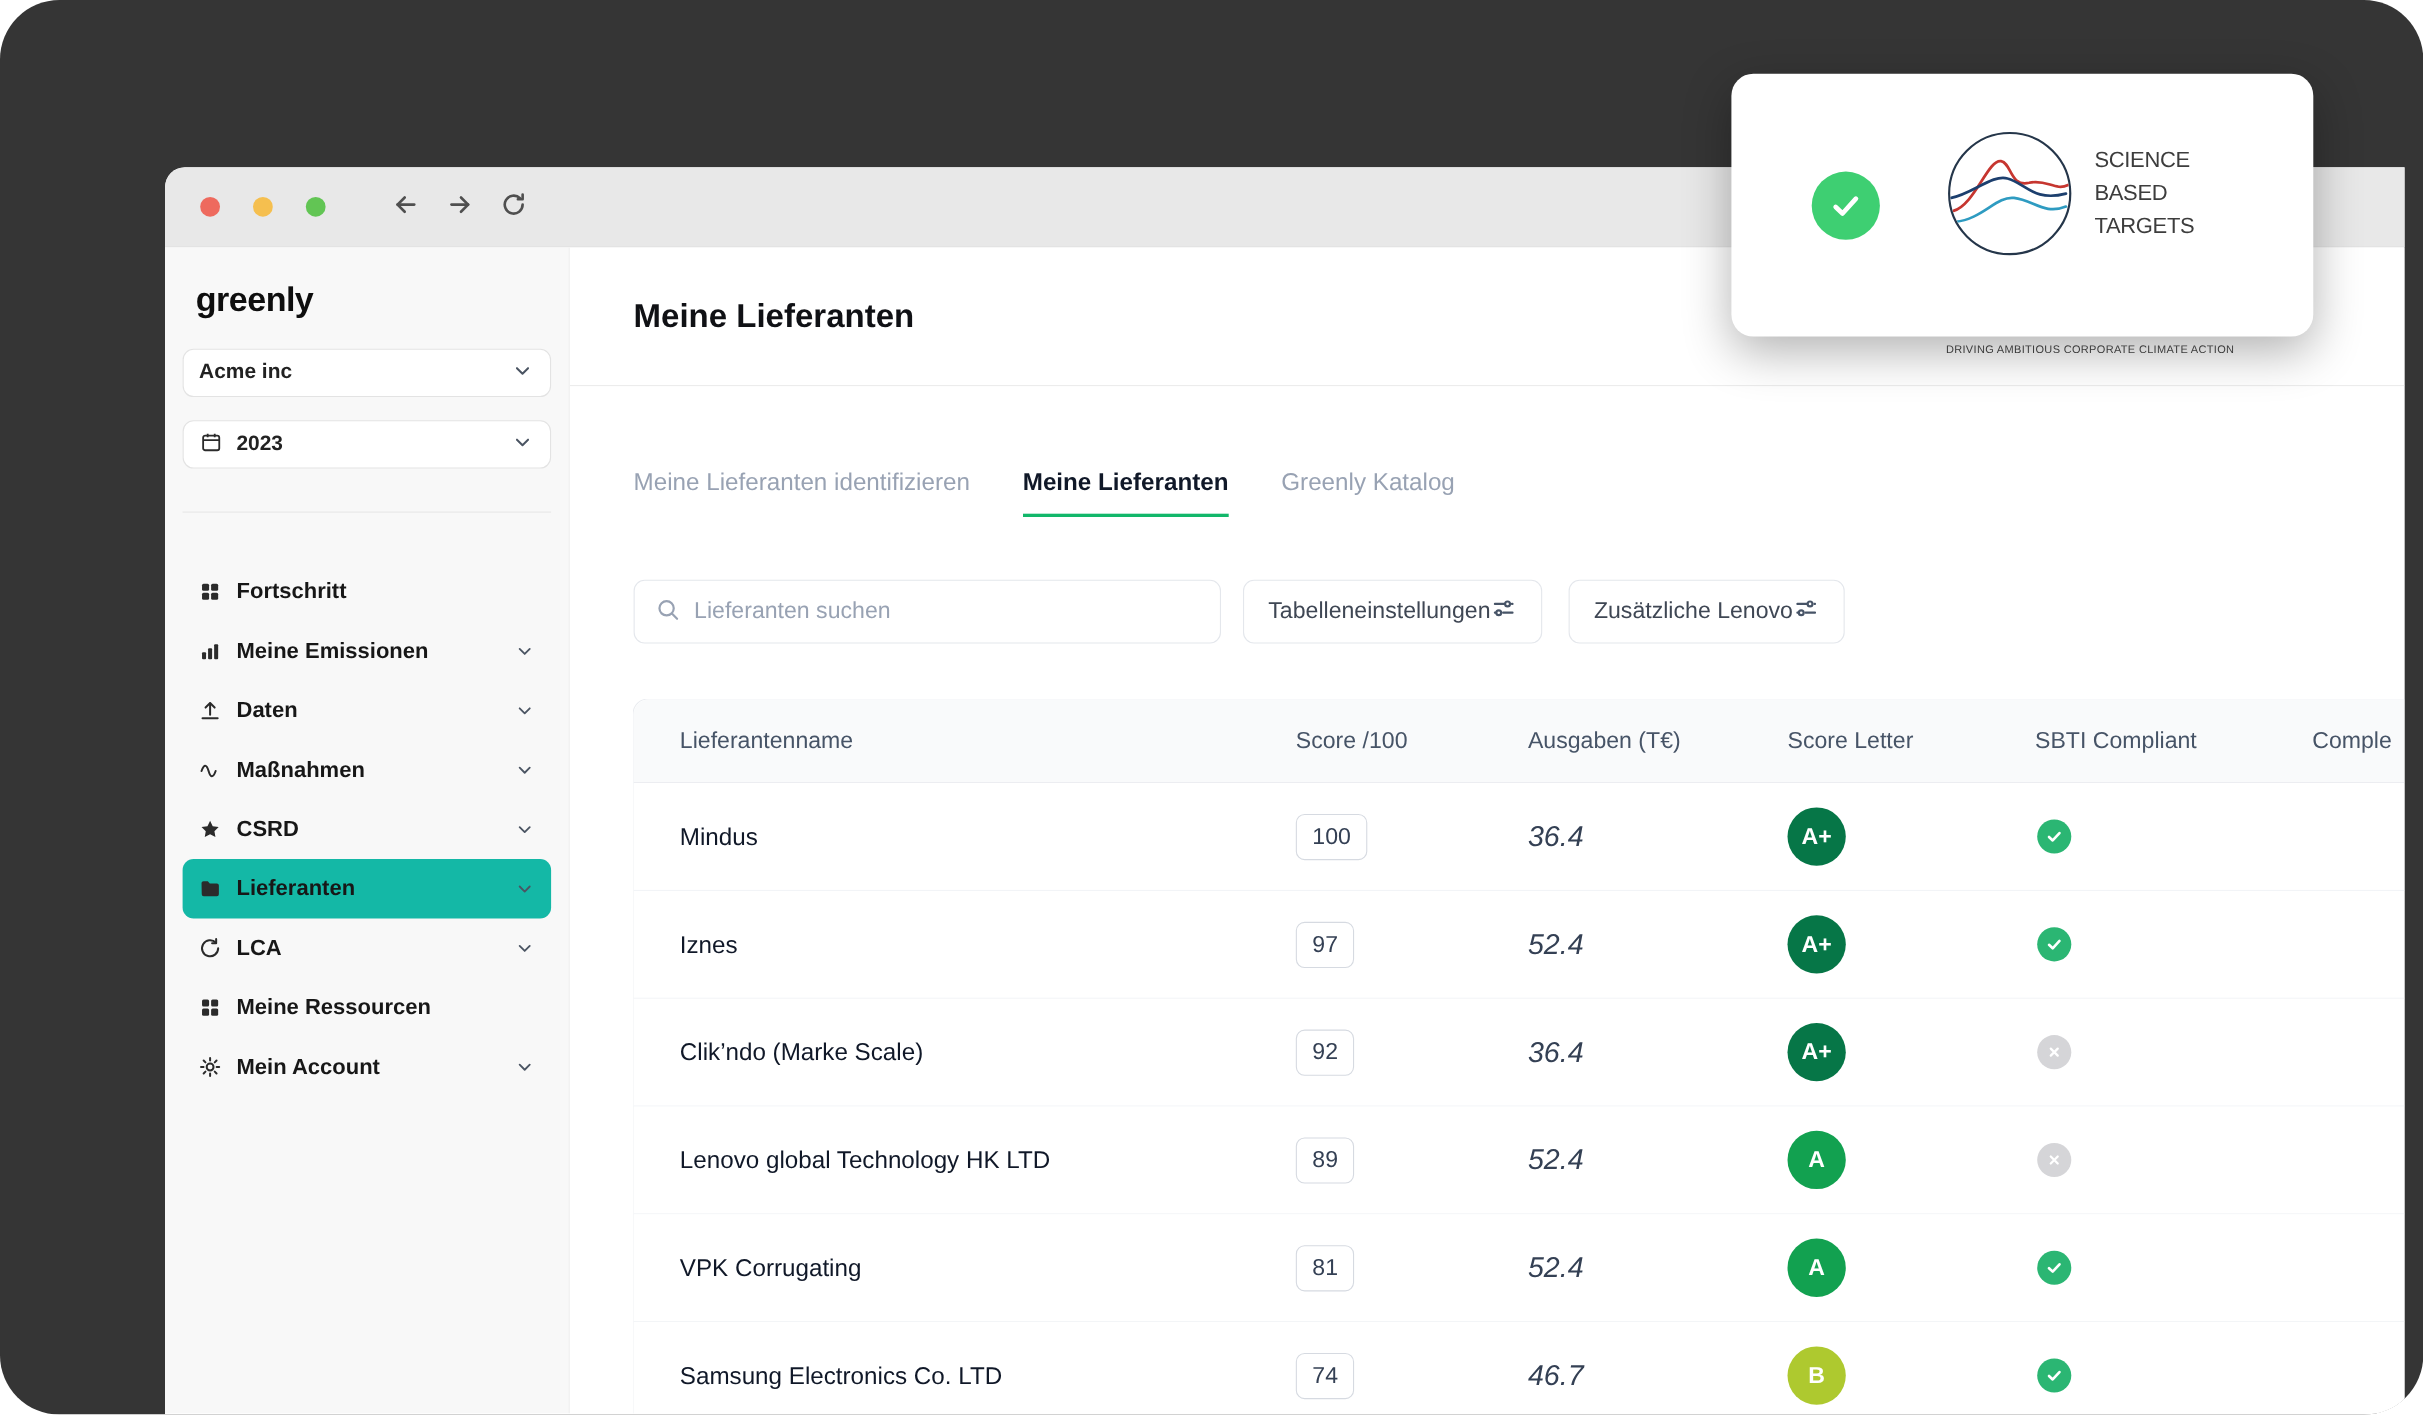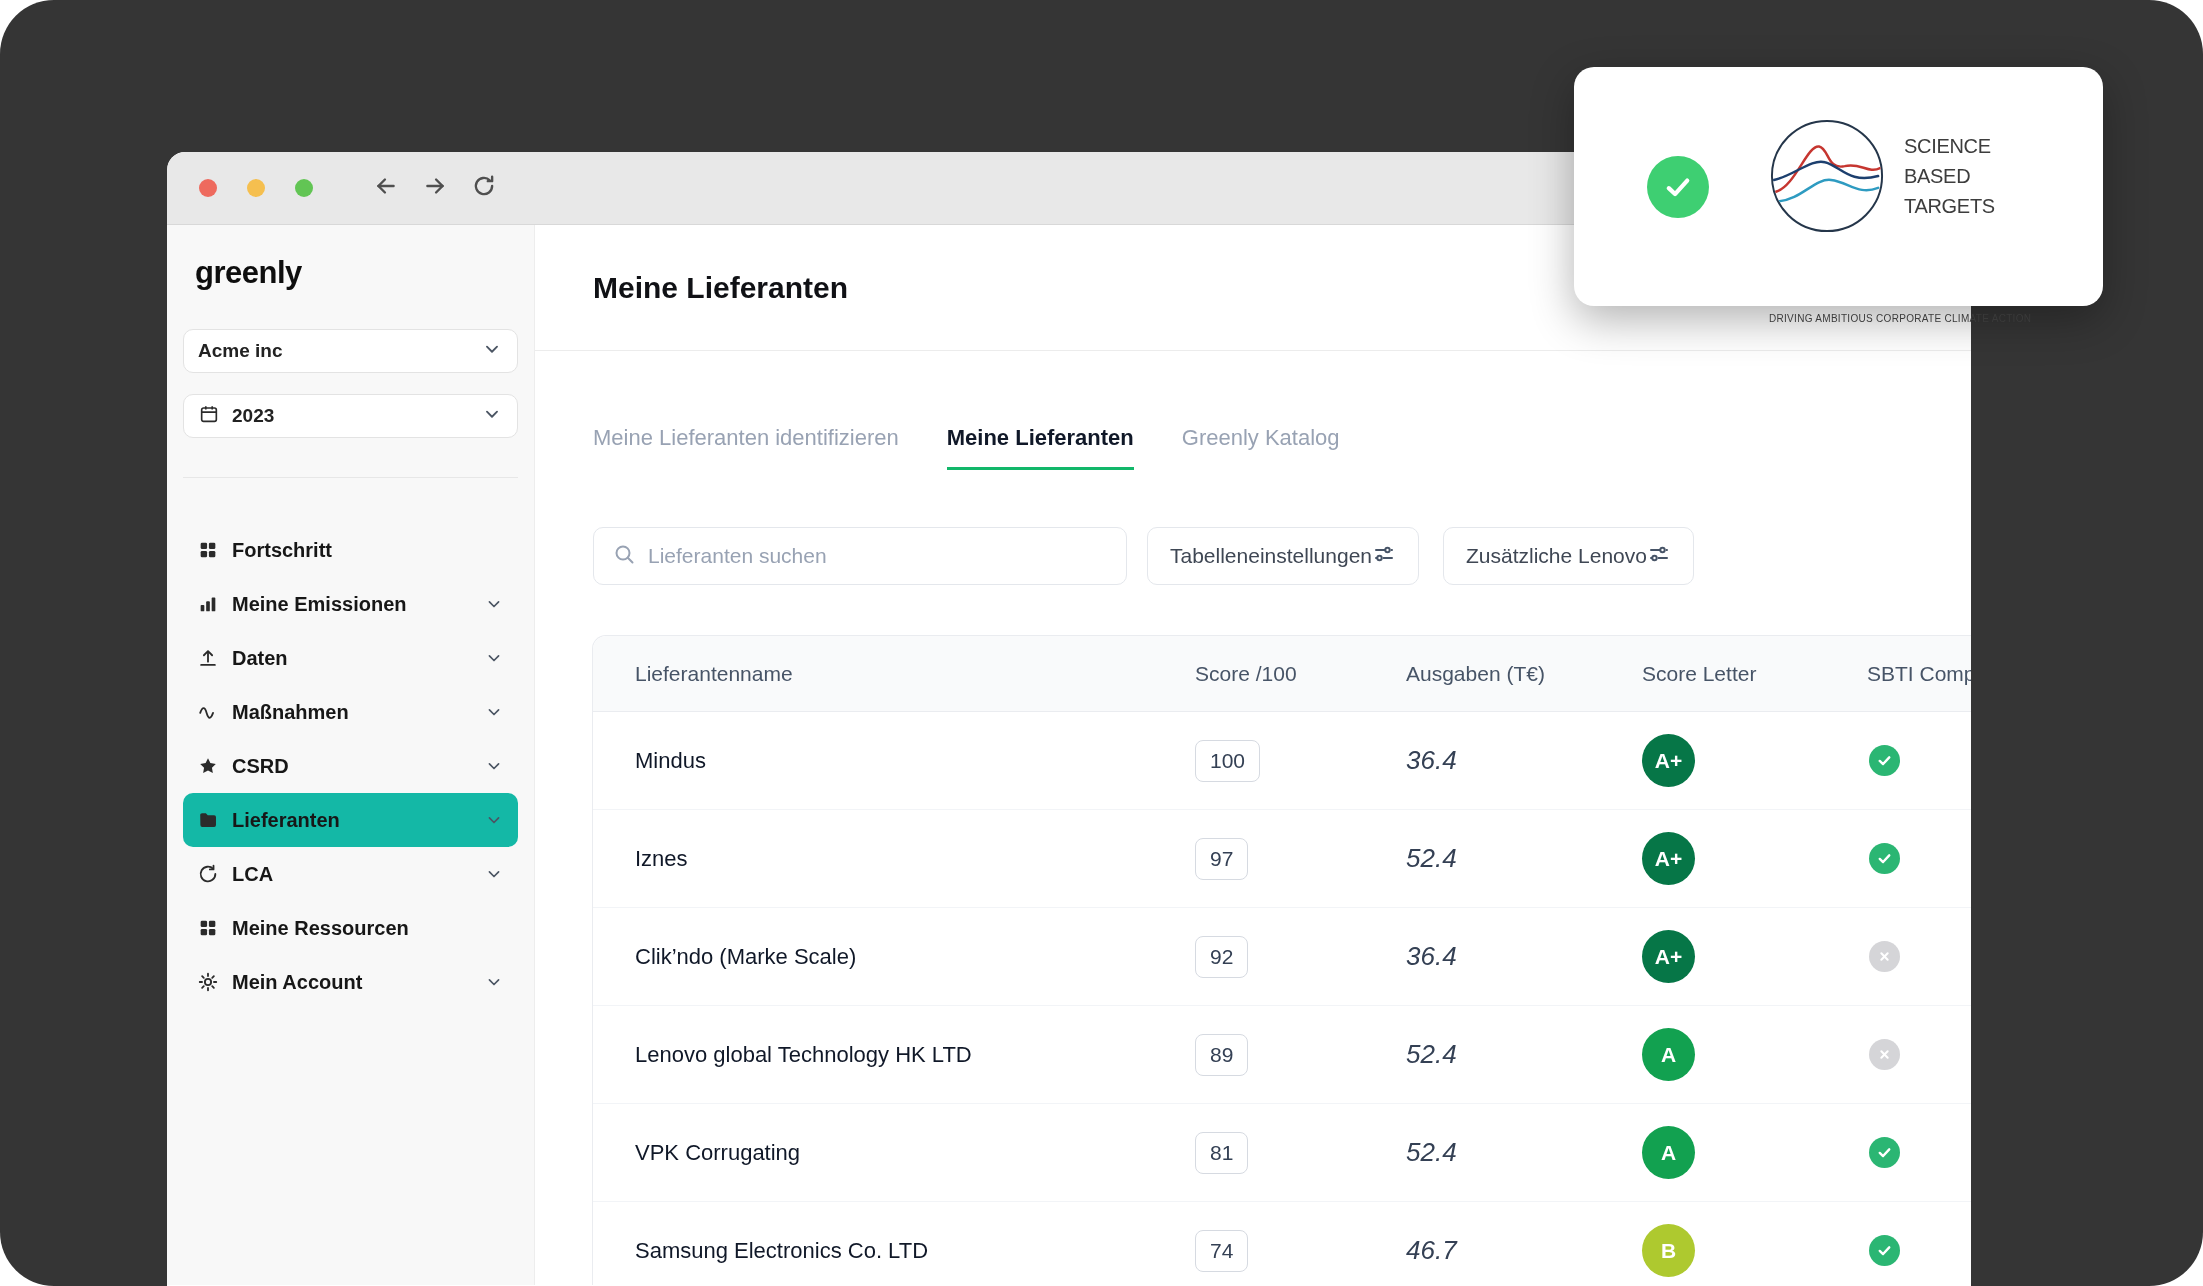--- a/index.html
+++ b/index.html
@@ -1,33 +1,33 @@
 <!DOCTYPE html>
 <html><head>
 <meta charset="utf-8">
 <style>
   * { margin:0; padding:0; box-sizing:border-box; }
   html,body { width:2203px; height:1286px; background:#ffffff; font-family:"Liberation Sans","DejaVu Sans",sans-serif; }
   .canvas { position:relative; width:2203px; height:1286px; background:#353535; border-radius:54px; overflow:hidden; }
 
   
-  .window { position:absolute; left:167px; top:152px; width:1804px; height:1134px; background:#ffffff; border-radius:18px 0 0 0; overflow:hidden; }
+  .window { position:absolute; left:150px; top:152px; width:2036px; height:1134px; background:#ffffff; border-radius:18px 0 0 0; overflow:hidden; }
   .chrome { height:73px; background:#e8e8e8; border-bottom:1px solid #d8d8d8; display:flex; align-items:center; border-radius:18px 0 0 0; }
   .traffic { display:flex; gap:30px; margin-left:32px; }
   .dot { width:18px; height:18px; border-radius:50%; display:inline-block; }
   .dot.red { background:#ee6a5e; } .dot.yellow { background:#f5bf4f; } .dot.green { background:#62c554; }
   .navbtns { display:flex; gap:23px; margin-left:60px; align-items:center; }
   .navbtns svg { width:26px; height:26px; }
 
   .app { display:flex; height:1060px; overflow:hidden; }
 
   
   .sidebar { width:368px; min-width:368px; background:#f8f8f8; border-right:1px solid #ededed; padding:30px 16px 0 16px; }
   .logo { font-size:31px; font-weight:800; letter-spacing:-0.5px; color:#0e0e0e; margin-left:12px; }
-  .selectbox { margin-top:38px; height:44px; background:#ffffff; border:1px solid #e3e3e3; border-radius:10px; display:flex; align-items:center; padding:0 14px; gap:12px; cursor:pointer; }
+  .selectbox { margin-top:26px; height:44px; background:#ffffff; border:1px solid #e3e3e3; border-radius:10px; display:flex; align-items:center; padding:0 14px; gap:12px; cursor:pointer; }
   .selectbox + .selectbox { margin-top:21px; }
   .selectbox .val { font-size:19px; font-weight:600; color:#222; flex:1; }
   .selectbox svg { width:22px; height:22px; }
   .side-divider { height:1px; background:#e7e7e7; margin:39px 0 0 0; }
   .nav { margin-top:45px; display:flex; flex-direction:column; }
   .nav-item { height:54px; display:flex; align-items:center; gap:13px; padding:0 14px; border-radius:10px; cursor:pointer; }
   .nav-item.active { background:#14b8a6; }
   .nav-item .nicon { width:22px; height:22px; display:flex; align-items:center; justify-content:center; }
   .nav-item .nicon svg { width:22px; height:22px; }
   .nav-item .nlabel { font-size:20px; font-weight:600; color:#171717; }

